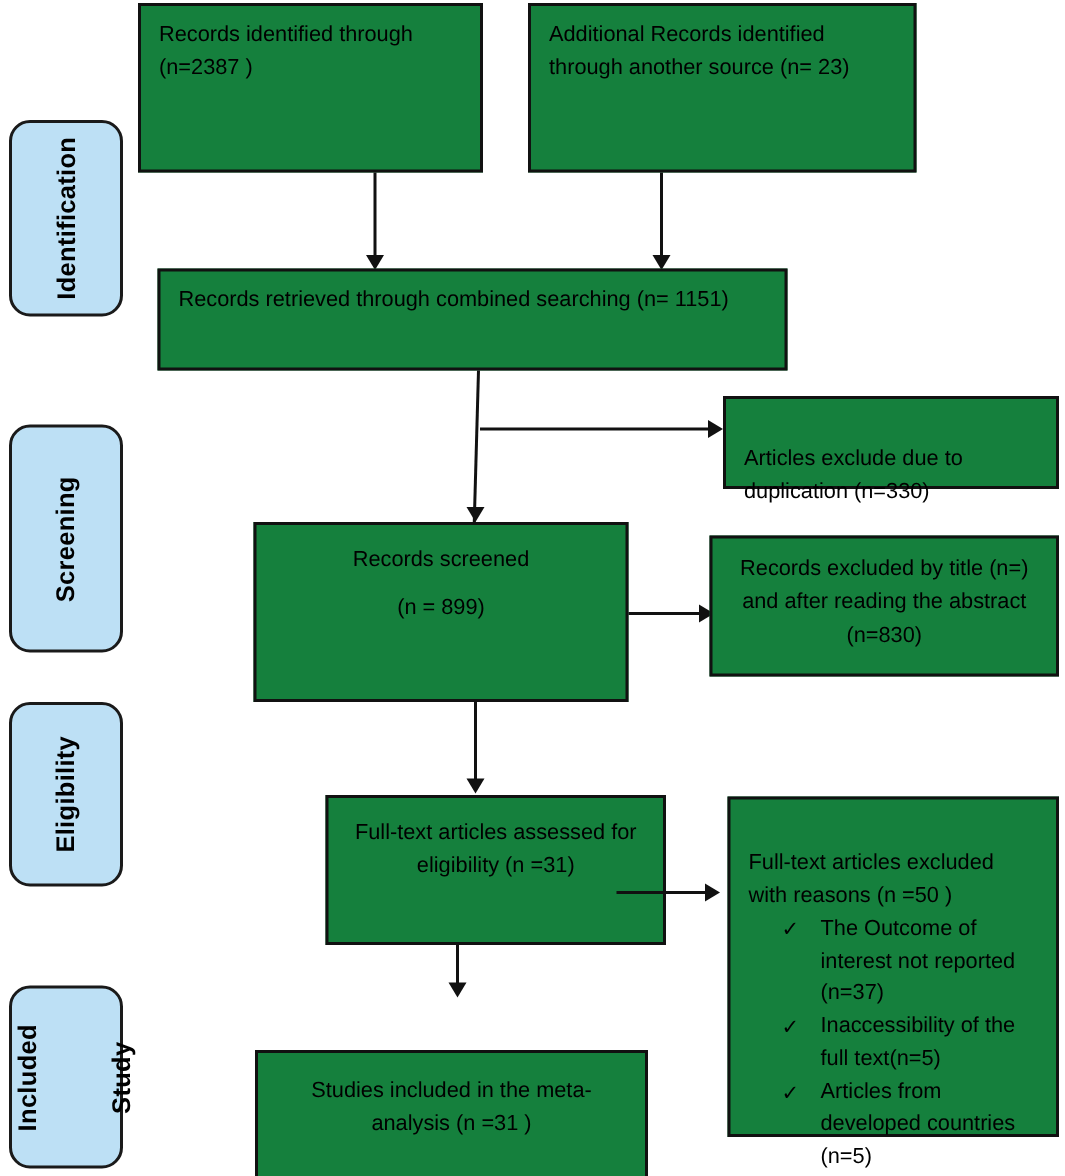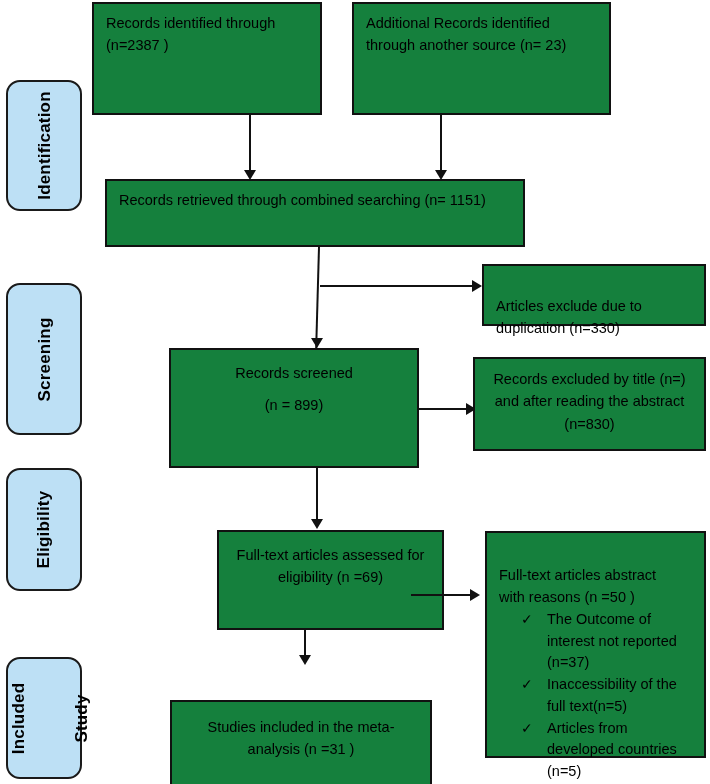--- a/index.html
+++ b/index.html
@@ -187,30 +187,30 @@
       <div>(n=830)</div>
     </div>
   </div>
 
   <div class="vline" style="left:316px; top:468px; height:54px;"></div>
   <div class="arrow-down" style="left:311px; top:519px;"></div>
 
   <div class="box" style="left:184px; top:530px; width:227px; height:100px;margin-left:33px;">
     <div class="pad center" style="padding-top:12px;">
       <div>Full-text articles assessed for</div>
-      <div>eligibility (n =69)</div>
+      <div>eligibility (n =31)</div>
     </div>
   </div>
 
   <div class="hline" style="left:411px; top:594px; width:62px;"></div>
   <div class="arrow-right" style="left:470px; top:589px;"></div>
 
   <div class="box" style="left:485px; top:531px; width:221px; height:227px;">
     <div class="pad tight" style="padding-top:7px;">
-      <div>Full-text articles abstract</div>
+      <div>Full-text articles excluded</div>
       <div>with reasons (n =50   )</div>
       <ul class="reasons">
         <li>
           <span class="tick">✓</span>
           <span>The Outcome of interest not reported (n=37)</span>
         </li>
         <li>
           <span class="tick">✓</span>
           <span>Inaccessibility of  the full text(n=5)</span>
         </li>

